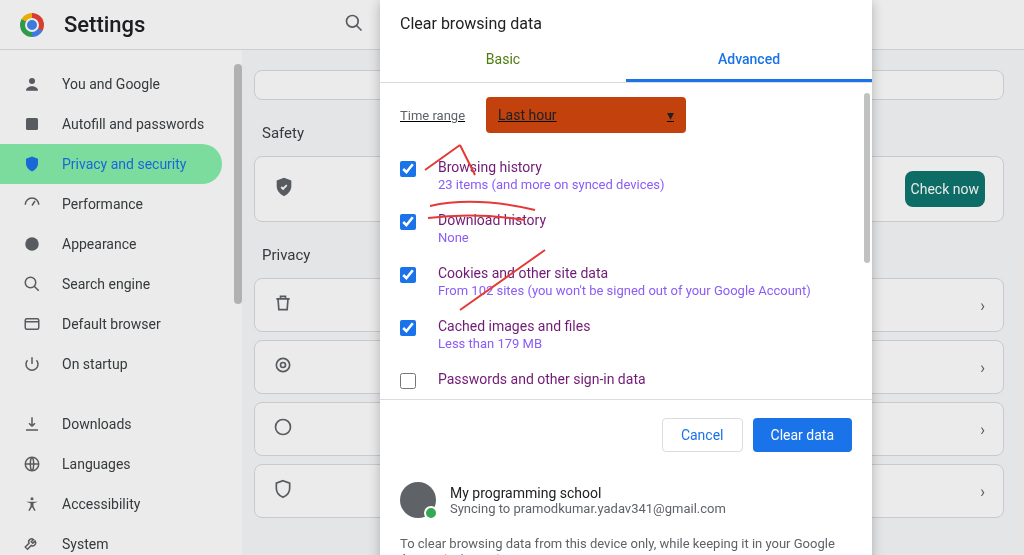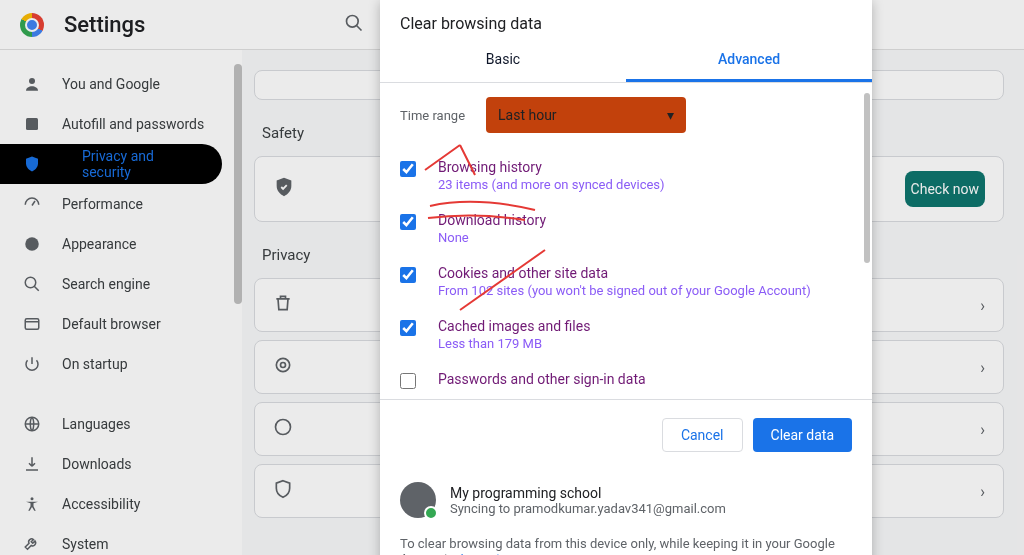--- a/index.html
+++ b/index.html
@@ -75,23 +75,22 @@
       align-items: center;
       height: 40px;
       padding: 0 16px 0 22px;
       cursor: pointer;
       border-radius: 0 20px 20px 0;
       margin-right: 20px;
       color: #3c4043;
       font-size: 14px;
     }
     .sidebar-item.active {
-      background: #000000;
+      background: #86efac;
       color: #1a73e8;
-      gap: 20px;
     }
     .sidebar-item .icon {
       width: 20px;
       margin-right: 20px;
       color: #5f6368;
       display: flex;
       justify-content: center;
     }
     .sidebar-item.active .icon {
       color: #1a73e8;
@@ -155,37 +154,38 @@
     }
     .tabs {
       display: flex;
       border-bottom: 1px solid #dadce0;
     }
     .tab {
       flex: 1;
       text-align: center;
       padding: 12px 0;
       font-size: 14px;
-      color: #0f172a;
+      color: #4d7c0f;
       cursor: pointer;
       border-bottom: 3px solid transparent;
     }
     .tab.active {
       color: #1a73e8;
       border-bottom-color: #1a73e8;
       font-weight: 500;
     }
     .modal-body {
       padding: 14px 20px 0;
       position: relative;
     }
     .time-row {
       display: flex;
       align-items: center;
       margin-bottom: 16px;
+      text-decoration: underline;
     }
     .time-label {
       font-size: 13px;
       color: #5f6368;
       width: 86px;
     }
     .time-select {
       flex: 1;
       max-width: 200px;
       background: #c2410c;
@@ -385,33 +385,33 @@
             <path d="M12 3v9"></path>
             <path d="M6 7a8 8 0 1012 0"></path>
           </svg>
         </span>
       <span>On startup</span>
     </div>
     <div style="height:20px"></div>
     <div class="sidebar-item">
       <span class="icon">
           <svg width="18" height="18" viewBox="0 0 24 24" fill="none" stroke="currentColor" stroke-width="2">
+            <path d="M12 3v12m0 0l-4-4m4 4l4-4M4 20h16"></path>
+          </svg>
+        </span>
+      <span>Downloads</span>
+    </div>
+    <div class="sidebar-item">
+      <span class="icon">
+          <svg width="18" height="18" viewBox="0 0 24 24" fill="none" stroke="currentColor" stroke-width="2">
             <circle cx="12" cy="12" r="9"></circle>
             <path d="M3 12h18M12 3c3 3 3 15 0 18M12 3c-3 3-3 15 0 18"></path>
           </svg>
         </span>
       <span>Languages</span>
-    </div>
-    <div class="sidebar-item">
-      <span class="icon">
-          <svg width="18" height="18" viewBox="0 0 24 24" fill="none" stroke="currentColor" stroke-width="2">
-            <path d="M12 3v12m0 0l-4-4m4 4l4-4M4 20h16"></path>
-          </svg>
-        </span>
-      <span>Downloads</span>
     </div>
     <div class="sidebar-item">
       <span class="icon">
           <svg width="18" height="18" viewBox="0 0 24 24" fill="currentColor">
             <circle cx="12" cy="5" r="2"></circle>
             <path d="M4 9h16l-6 2v4l3 6h-2l-3-5-3 5H7l3-6v-4z"></path>
           </svg>
         </span>
       <span>Accessibility</span>
     </div>

